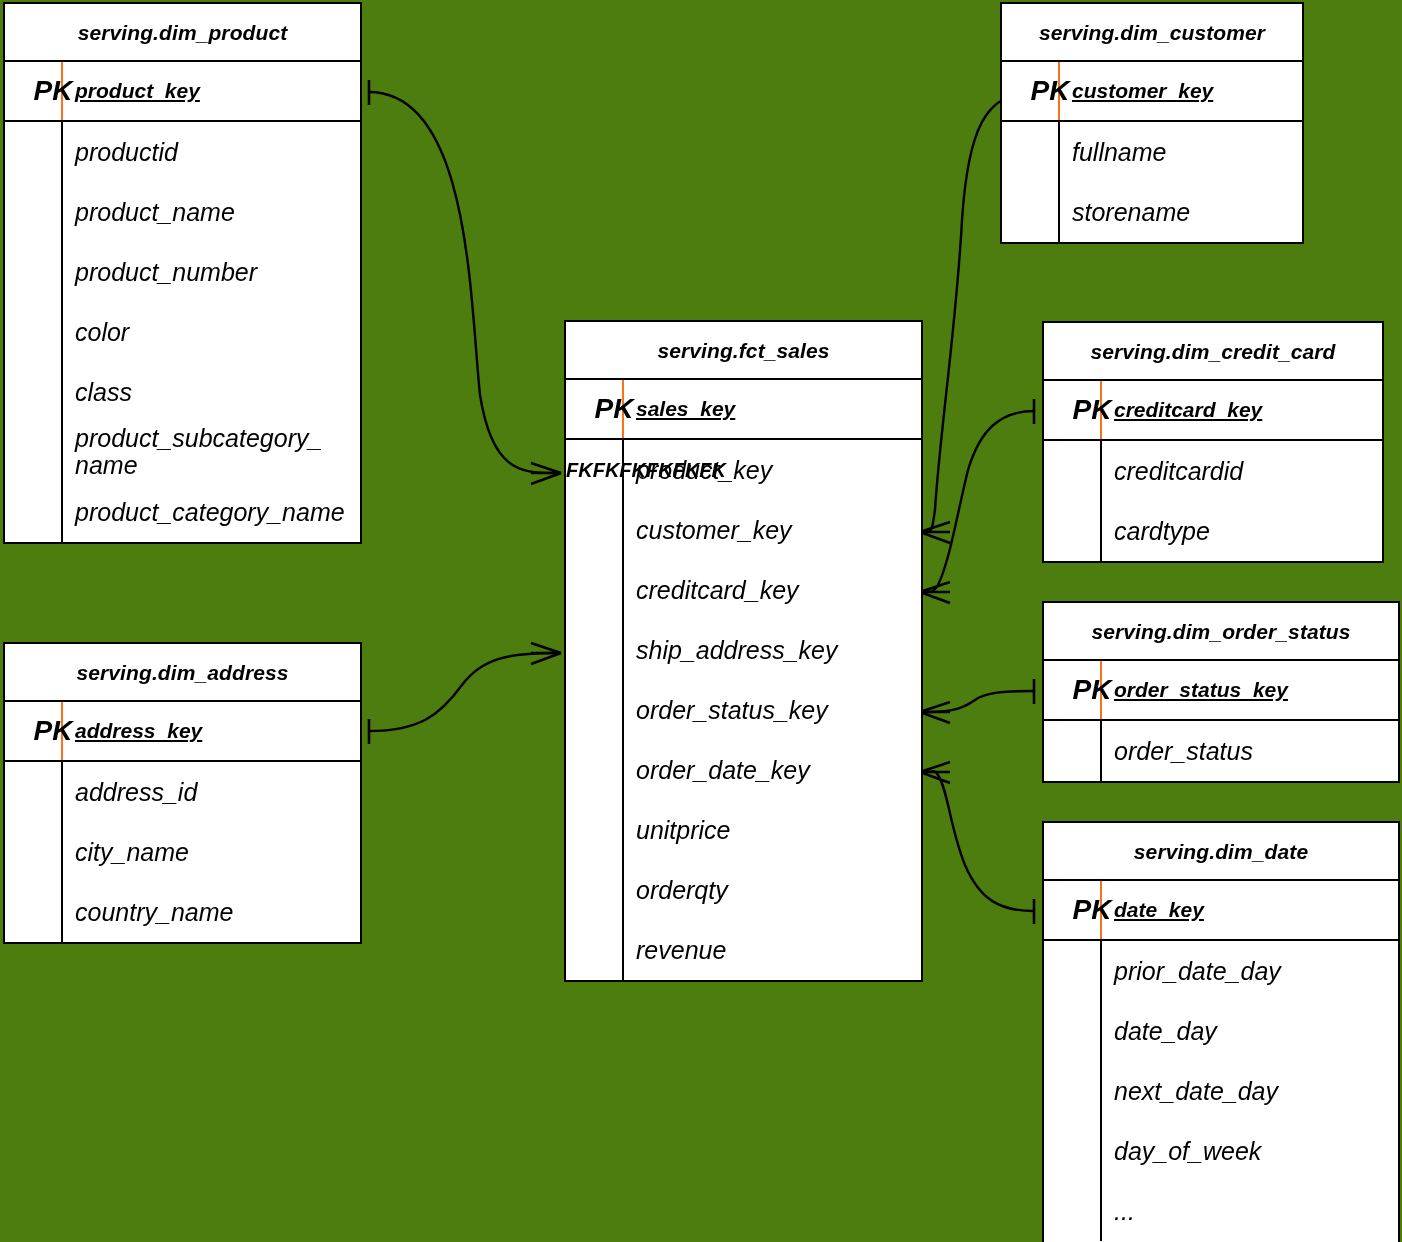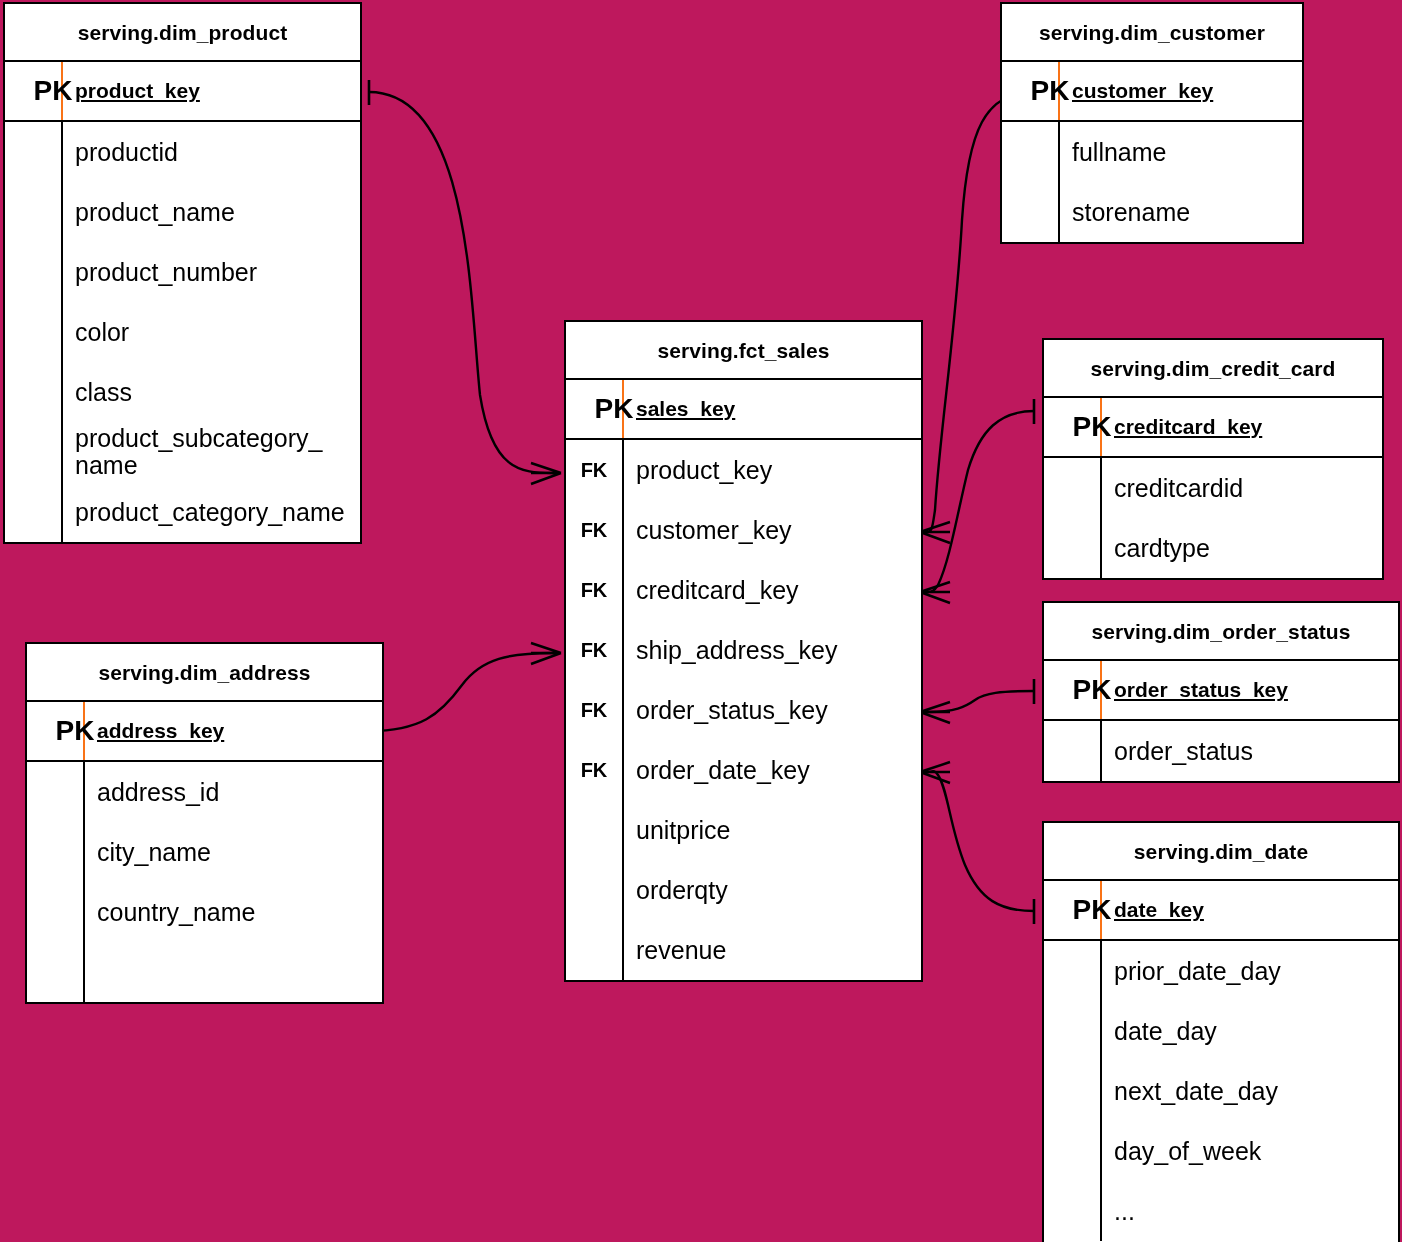--- a/index.html
+++ b/index.html
@@ -9,21 +9,22 @@
   }
   body {
     font-family: "Liberation Sans", sans-serif;
     color: #000000;
   }
   #canvas {
     position: relative;
     width: 1402px;
     height: 1242px;
     overflow: hidden;
-    background: #be185d;
+    background: #4d7c0f;
+    font-style: italic;
   }
   #edges {
     position: absolute;
     left: 0;
     top: 0;
     width: 1402px;
     height: 1242px;
     pointer-events: none;
   }
   .entity {
@@ -83,21 +84,21 @@
   }
   .fields-block {
     display: flex;
   }
   .fields-block .keycol-stack {
     width: 58px;
     min-width: 58px;
     border-right: 2px solid #000000;
     box-sizing: border-box;
     display: flex;
-    flex-direction: column;
+    flex-direction: row;
   }
   .fields-block .namecol-stack {
     flex: 1 1 auto;
     display: flex;
     flex-direction: column;
   }
   .kcell {
     height: 60px;
     display: flex;
     align-items: center;
@@ -114,24 +115,24 @@
     font-size: 25px;
     box-sizing: border-box;
     line-height: 1.12;
     white-space: pre-line;
   }
   .ncell.two-line {
     line-height: 1.1;
   }
   
   #ent-dim_product   { left: 3px;    top: 2px;    width: 359px; }
-  #ent-dim_address   { left: 3px;    top: 642px;  width: 359px; margin-left: 22px; }
+  #ent-dim_address   { left: 3px;    top: 642px;  width: 359px; }
   #ent-fct_sales     { left: 564px;  top: 320px;  width: 359px; }
   #ent-dim_customer  { left: 1000px; top: 2px;    width: 304px; }
-  #ent-dim_credit_card { left: 1042px; top: 338px; width: 342px; }
+  #ent-dim_credit_card { left: 1042px; top: 321px; width: 342px; }
   #ent-dim_order_status { left: 1042px; top: 601px; width: 358px; }
   #ent-dim_date      { left: 1042px; top: 821px;  width: 358px; height: 423px; }
 </style>
 </head>
 <body>
 
 <div id="canvas">
 
   <svg id="edges" viewBox="0 0 1402 1242" xmlns="http://www.w3.org/2000/svg">
     <g fill="none" stroke="#000000" stroke-width="2.4" stroke-linecap="butt">

